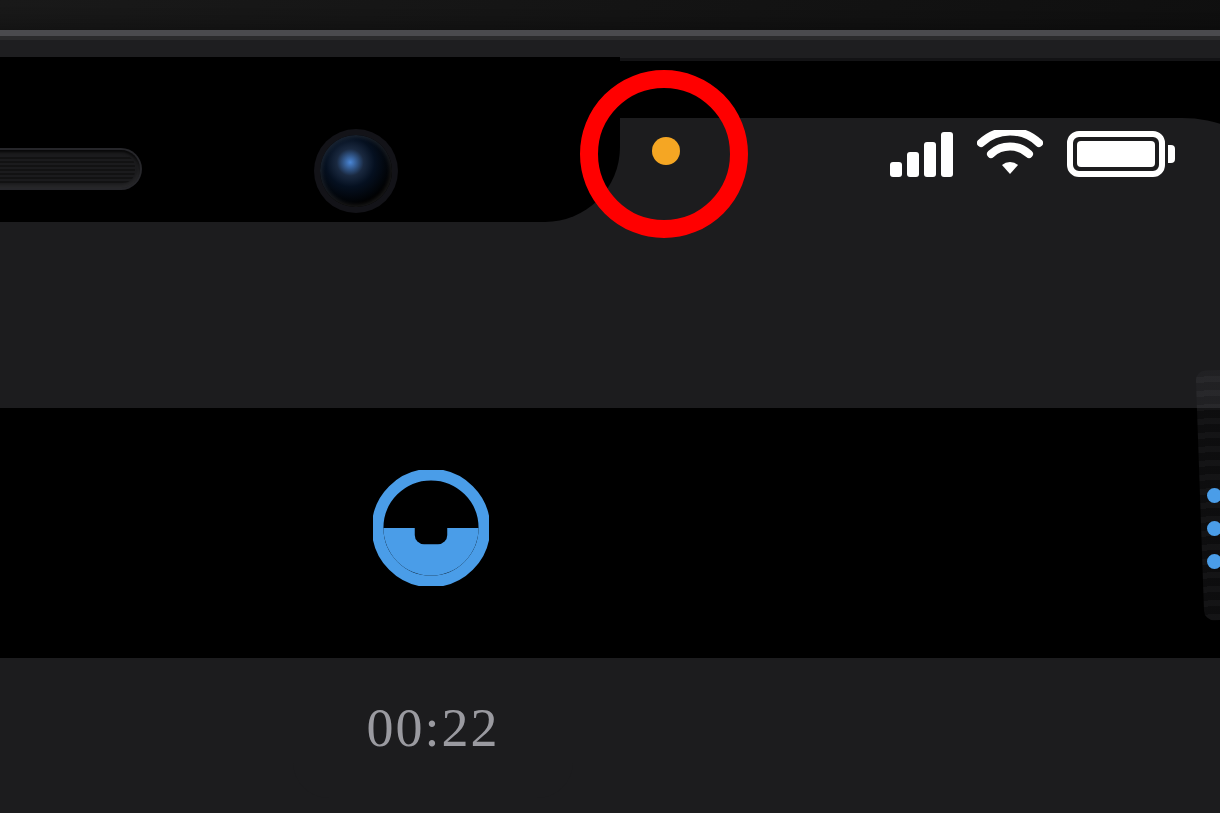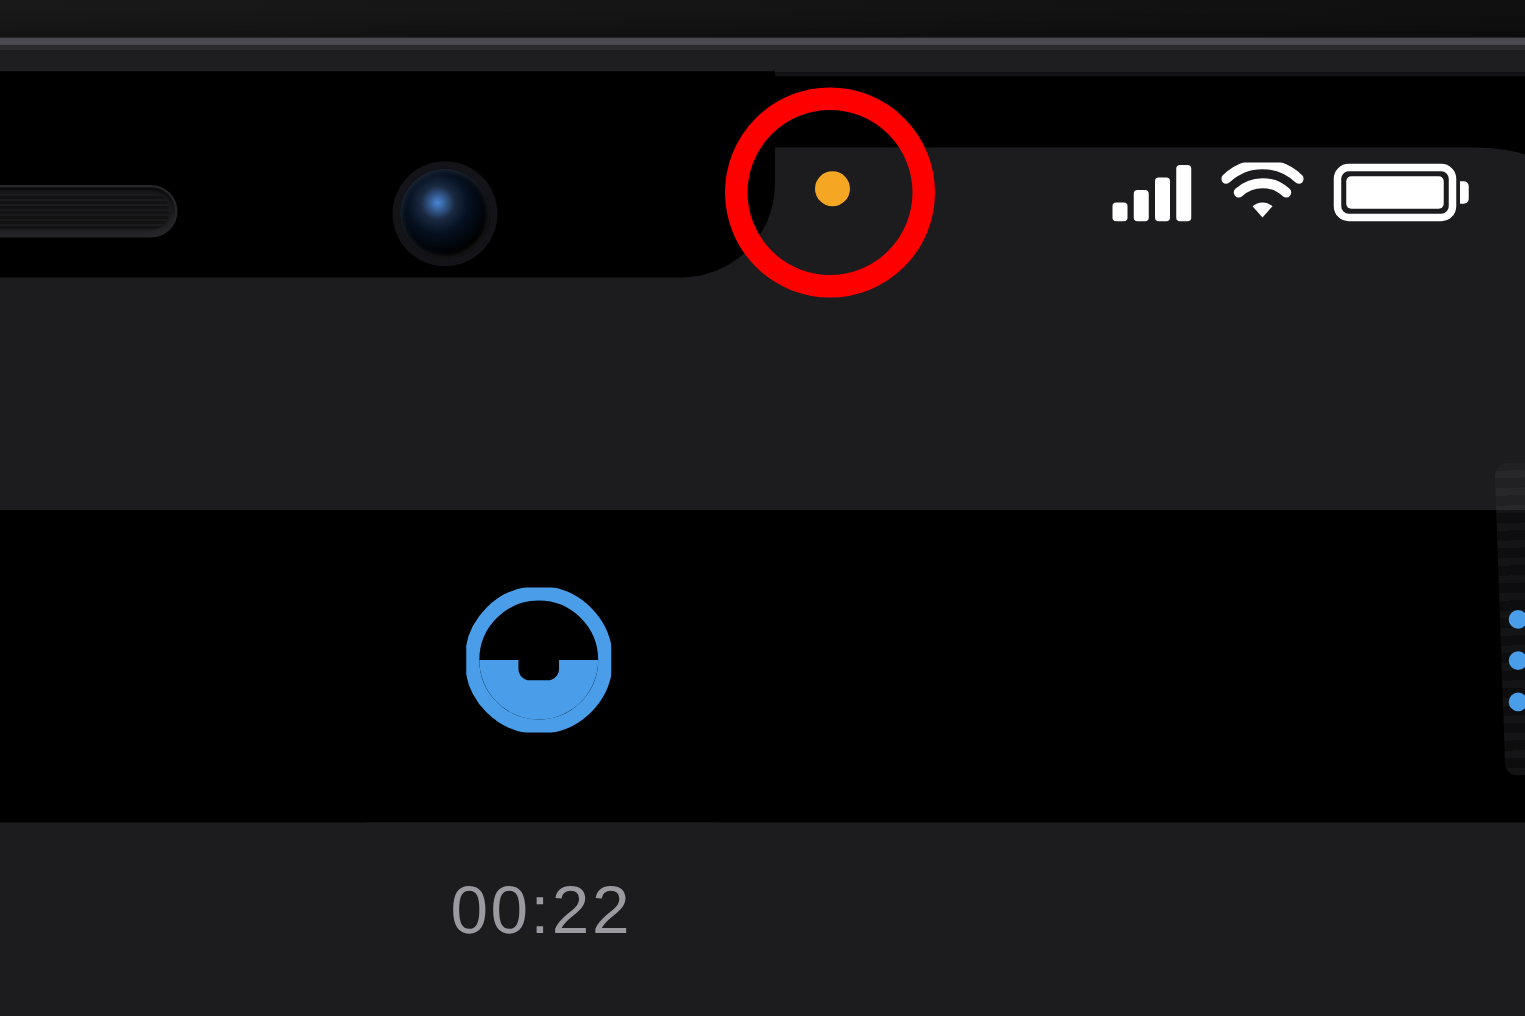--- a/index.html
+++ b/index.html
@@ -215,20 +215,21 @@
       left: 405px;
       top: 540px;
       width: 280px;
       height: 140px;
       background: #1c1c1e;
       border-radius: 0 0 36px 36px;
       display: flex;
       align-items: center;
       justify-content: center;
       z-index: 9;
+      font-family: Liberation Serif, serif;
     }
     .timer-text {
       color: #9a9aa0;
       font-size: 54px;
       font-weight: 300;
       letter-spacing: 2px;
     }
 
     
     .side-ridges {

